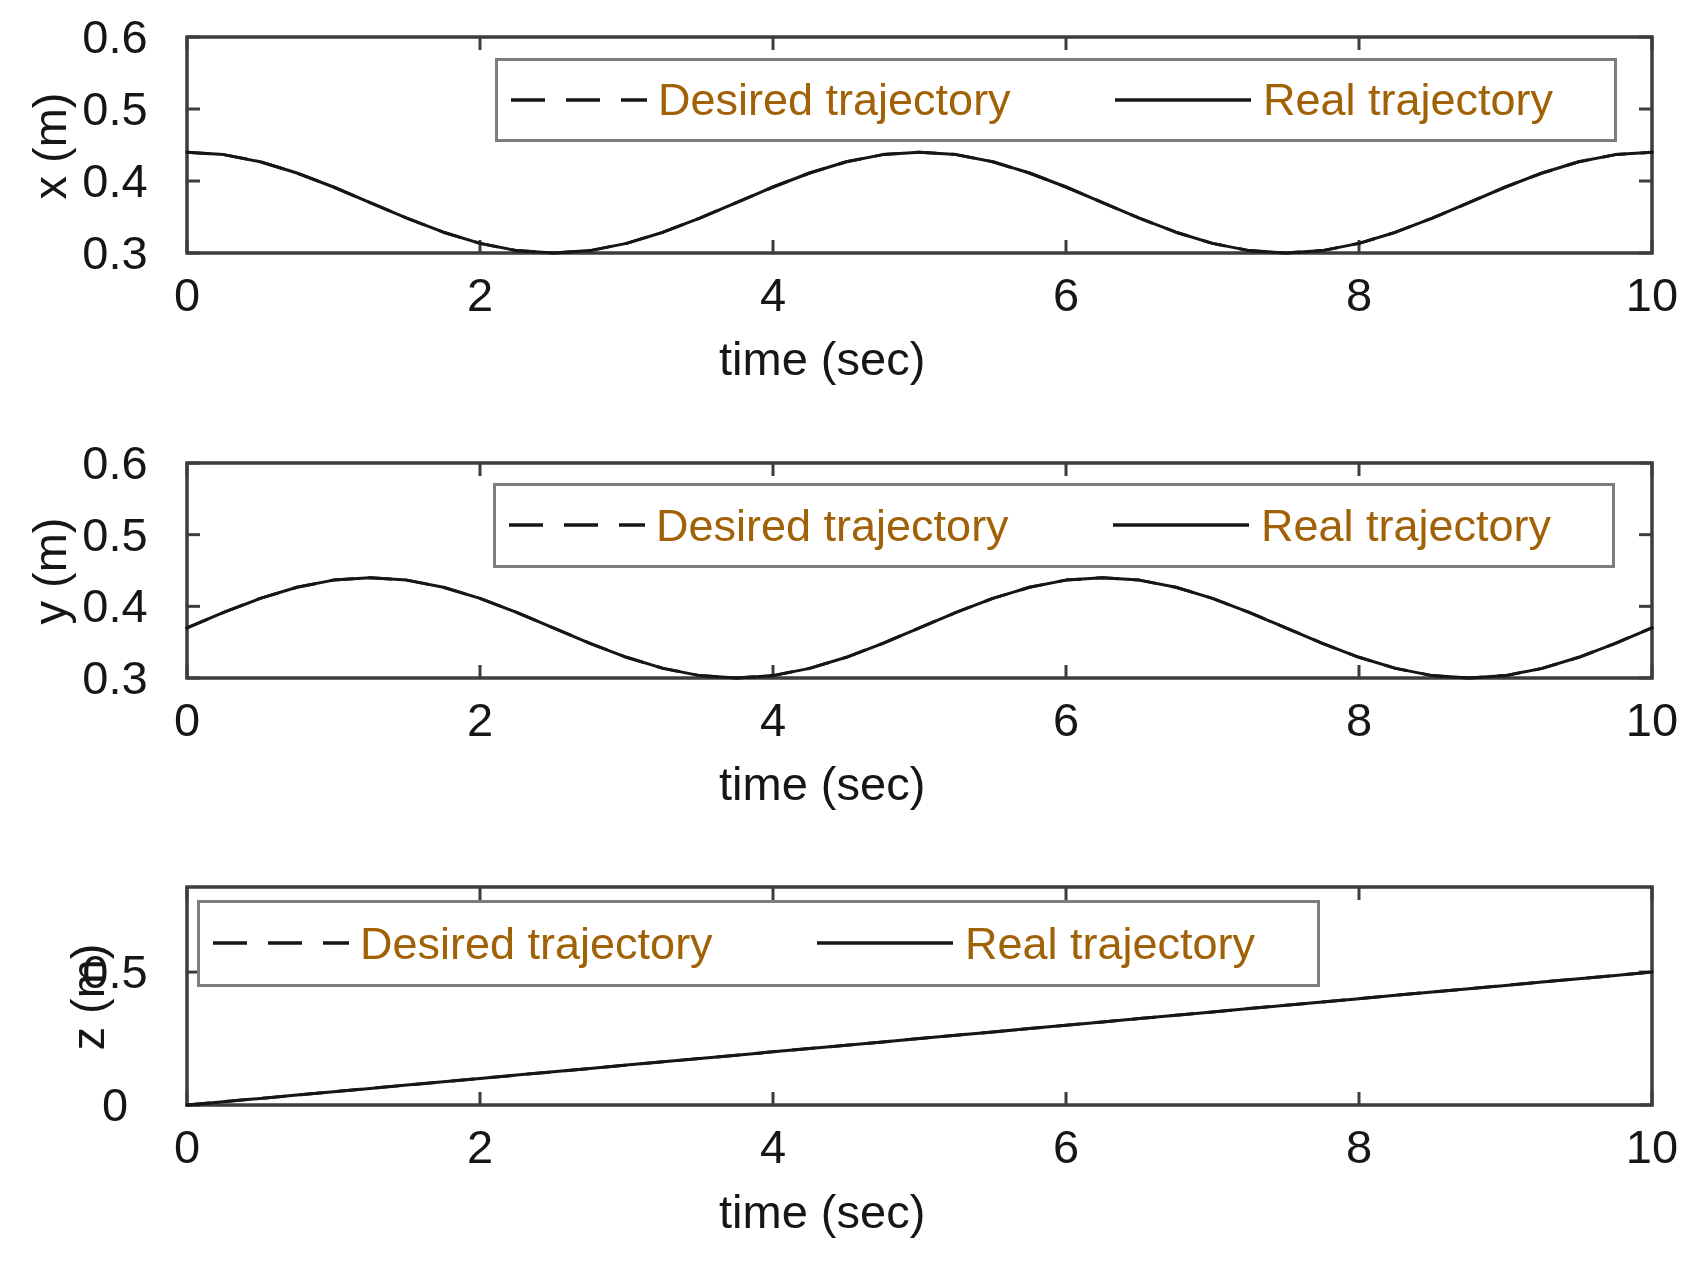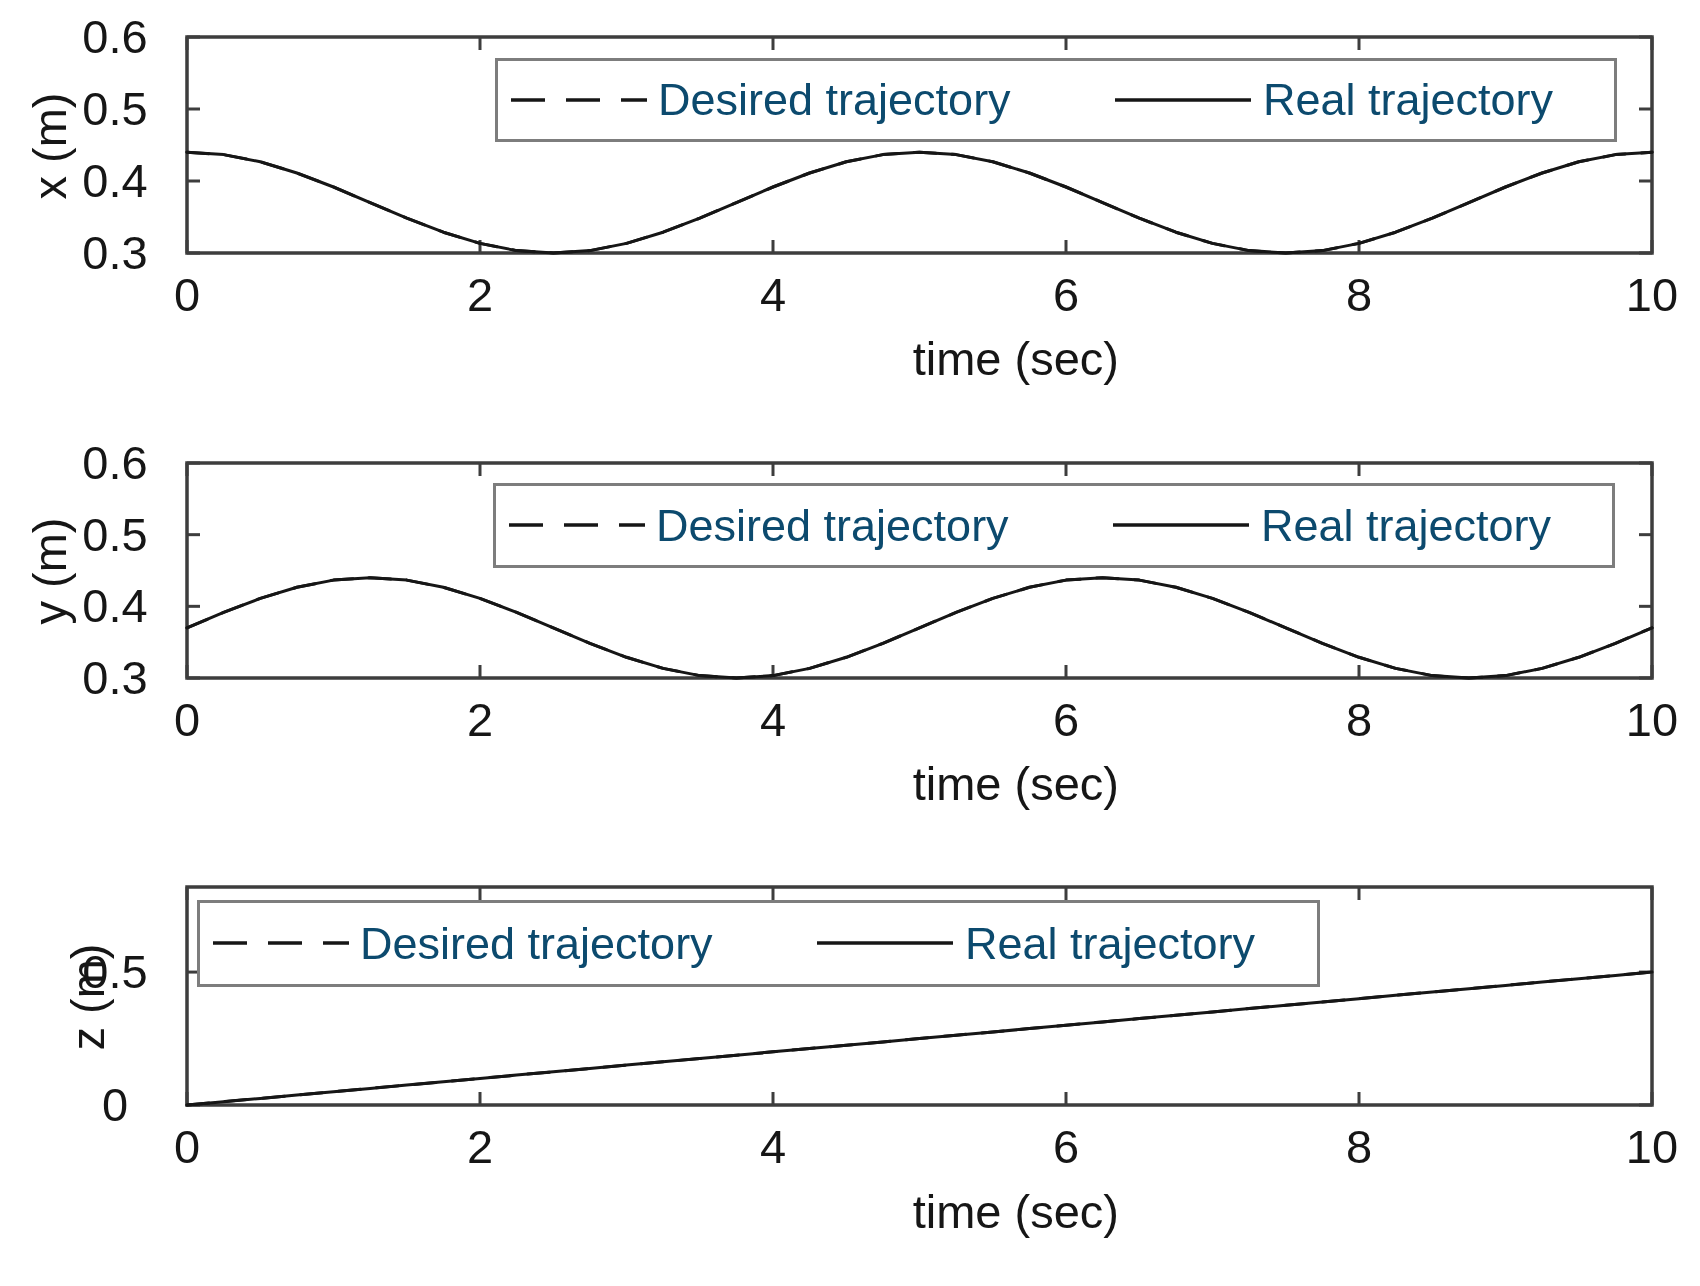--- a/index.html
+++ b/index.html
@@ -6,38 +6,38 @@
   #figure{
     position:relative;width:1700px;height:1286px;background:#ffffff;overflow:hidden;
     font-family:"Liberation Sans","DejaVu Sans",sans-serif;color:#111111;
   }
   #plot-canvas{position:absolute;left:0;top:0;}
   .ylabel{
     position:absolute;width:300px;height:58px;line-height:58px;text-align:center;
     font-size:47px;transform:rotate(-90deg);white-space:nowrap;color:#161616;
   }
   .xlabel{
-    position:absolute;width:400px;height:58px;line-height:58px;text-align:right;
+    position:absolute;width:400px;height:58px;line-height:58px;text-align:left;
     font-size:47px;white-space:nowrap;color:#161616;
   }
   .tick-label-y{
     position:absolute;width:110px;height:56px;line-height:56px;text-align:center;
     font-size:47px;color:#161616;
   }
   .tick-label-x{
     position:absolute;width:140px;height:56px;line-height:56px;text-align:center;
     font-size:47px;color:#161616;
   }
   .legend{
     position:absolute;background:#ffffff;border:3px solid #7d7d7d;box-sizing:border-box;
   }
   .legend-sample{position:absolute;top:0;height:100%;}
   .legend-label{
     position:absolute;top:0;height:100%;display:flex;align-items:center;
-    font-size:45px;white-space:nowrap;color:#0c4a6e;
+    font-size:45px;white-space:nowrap;color:#a16207;
   }
 </style>
 </head>
 <body>
 
 <div id="figure">
 
   <svg id="plot-canvas" width="1700" height="1286" viewBox="0 0 1700 1286">
       <rect x="187" y="37" width="1465" height="216" fill="none" stroke="#3d3d3d" stroke-width="3.5"></rect>
       <line x1="187" y1="253" x2="187" y2="240" stroke="#3d3d3d" stroke-width="3"></line>

